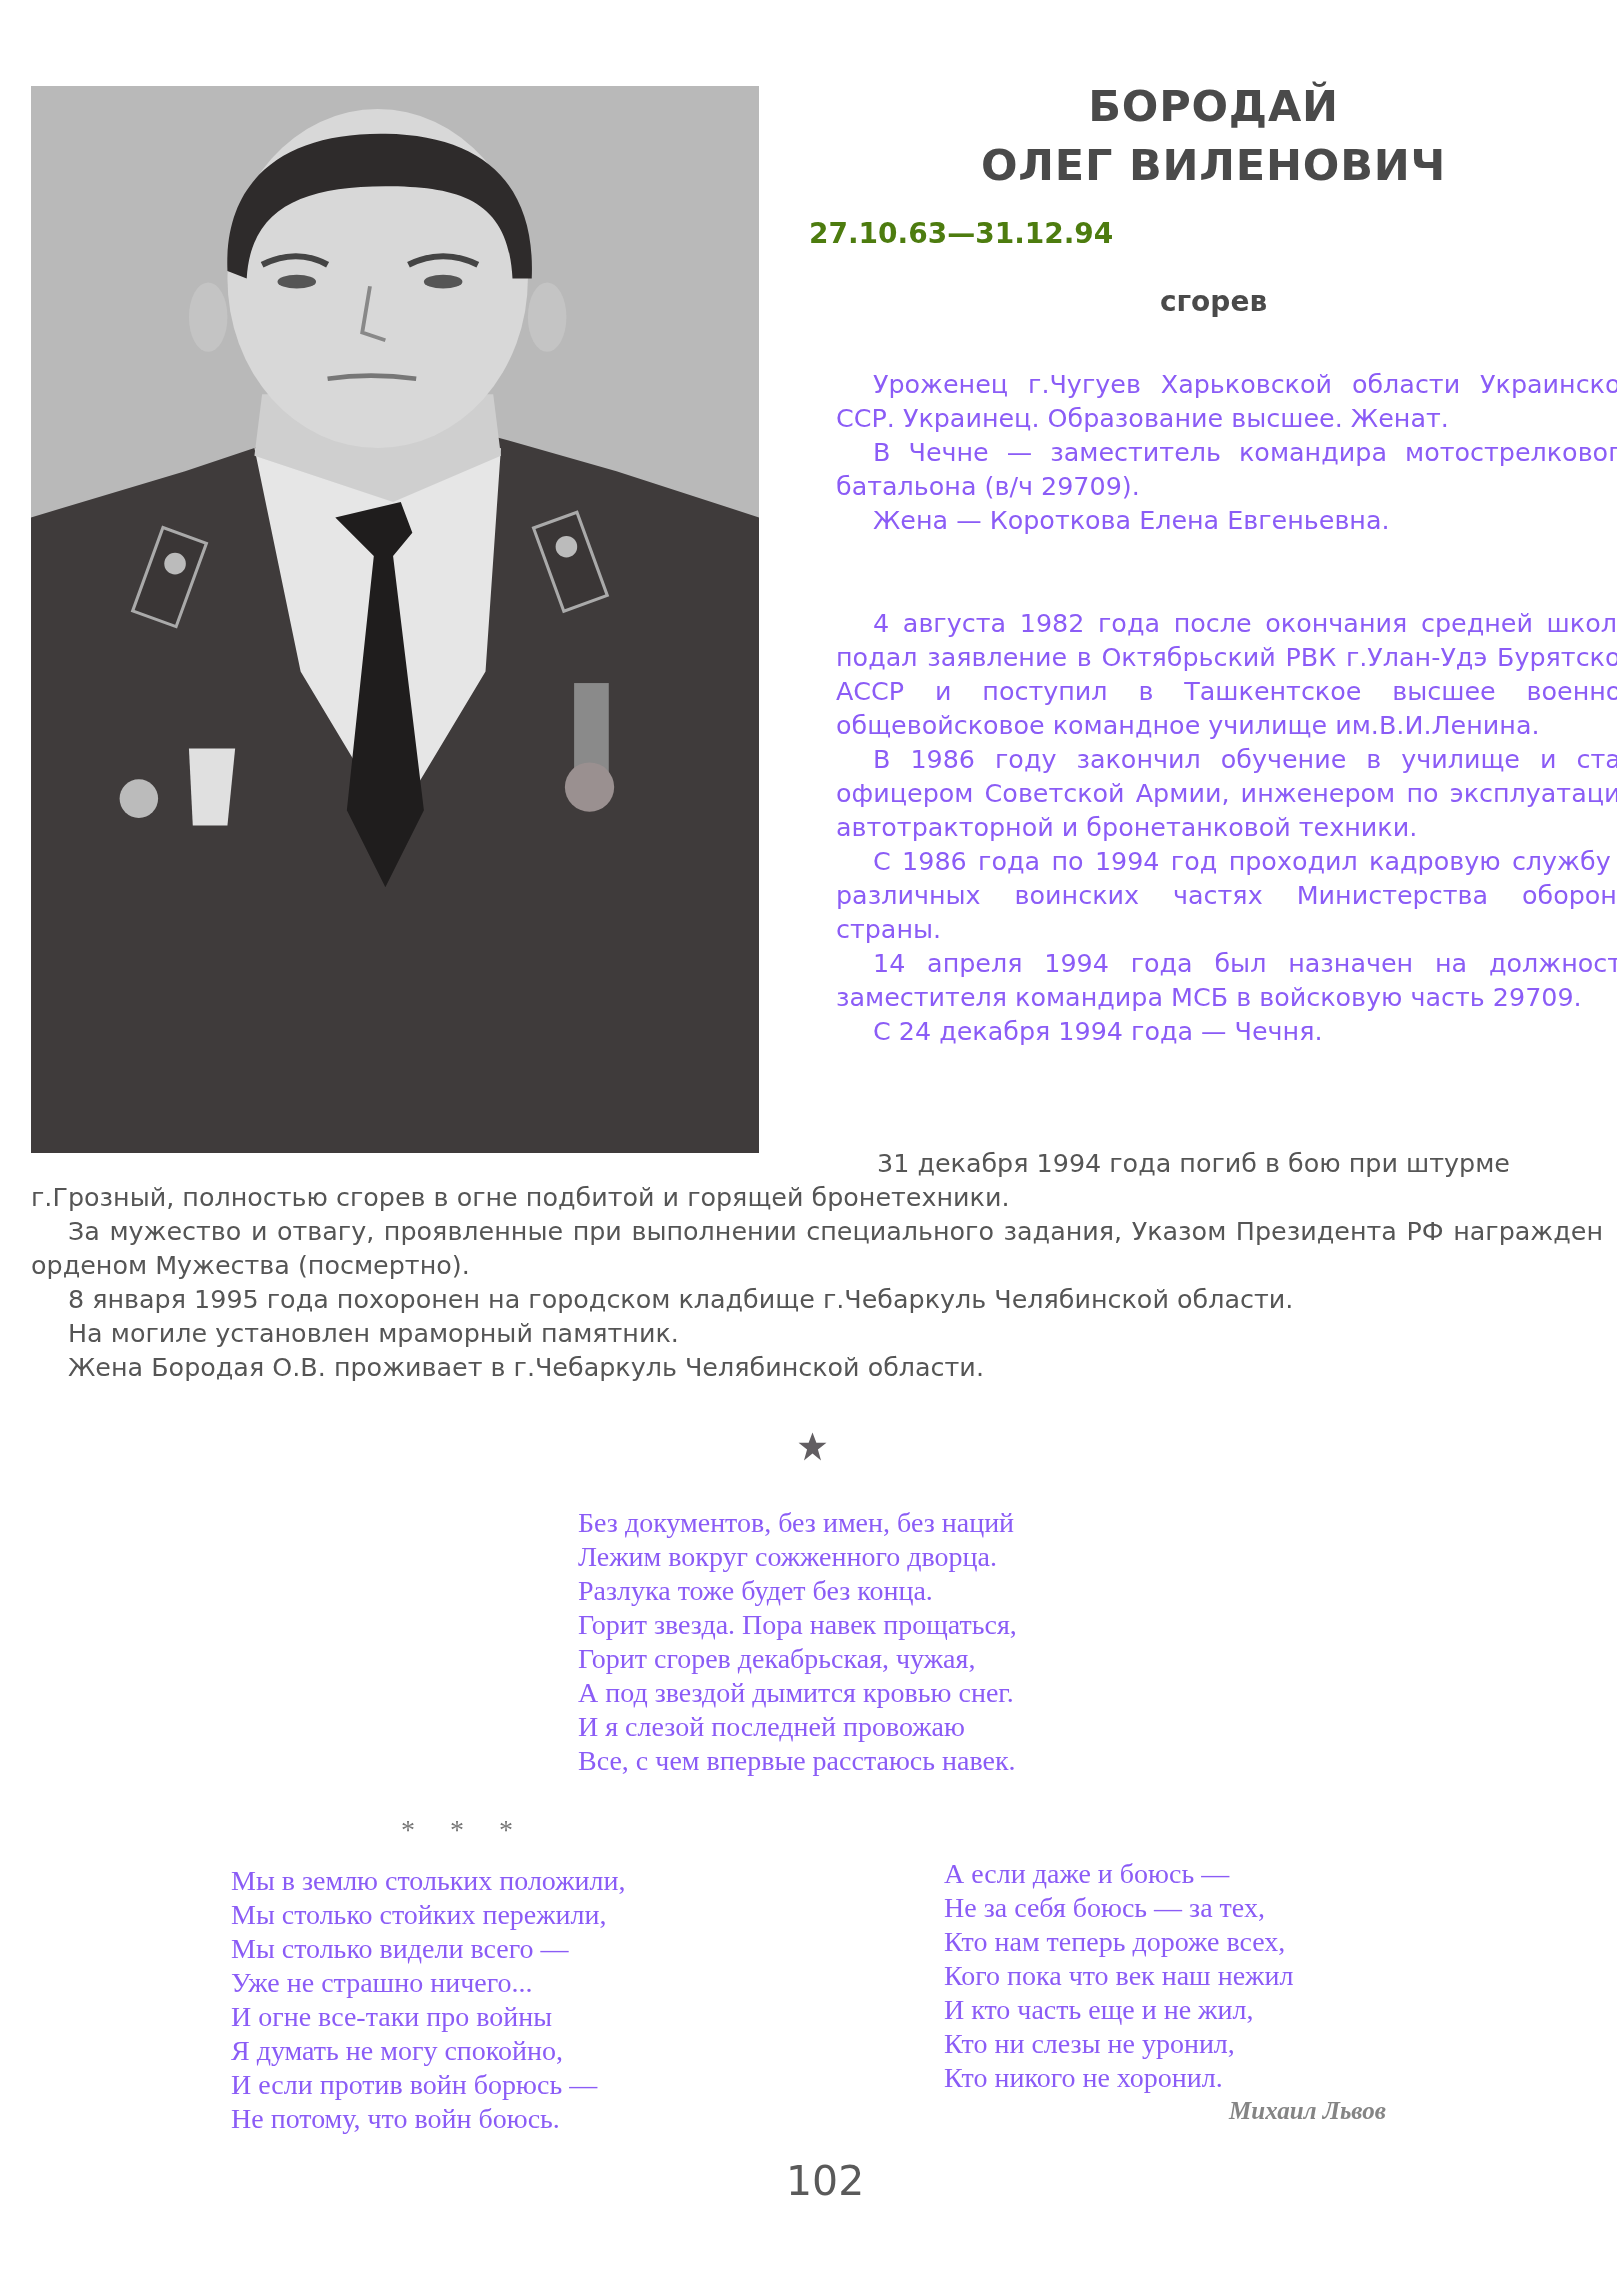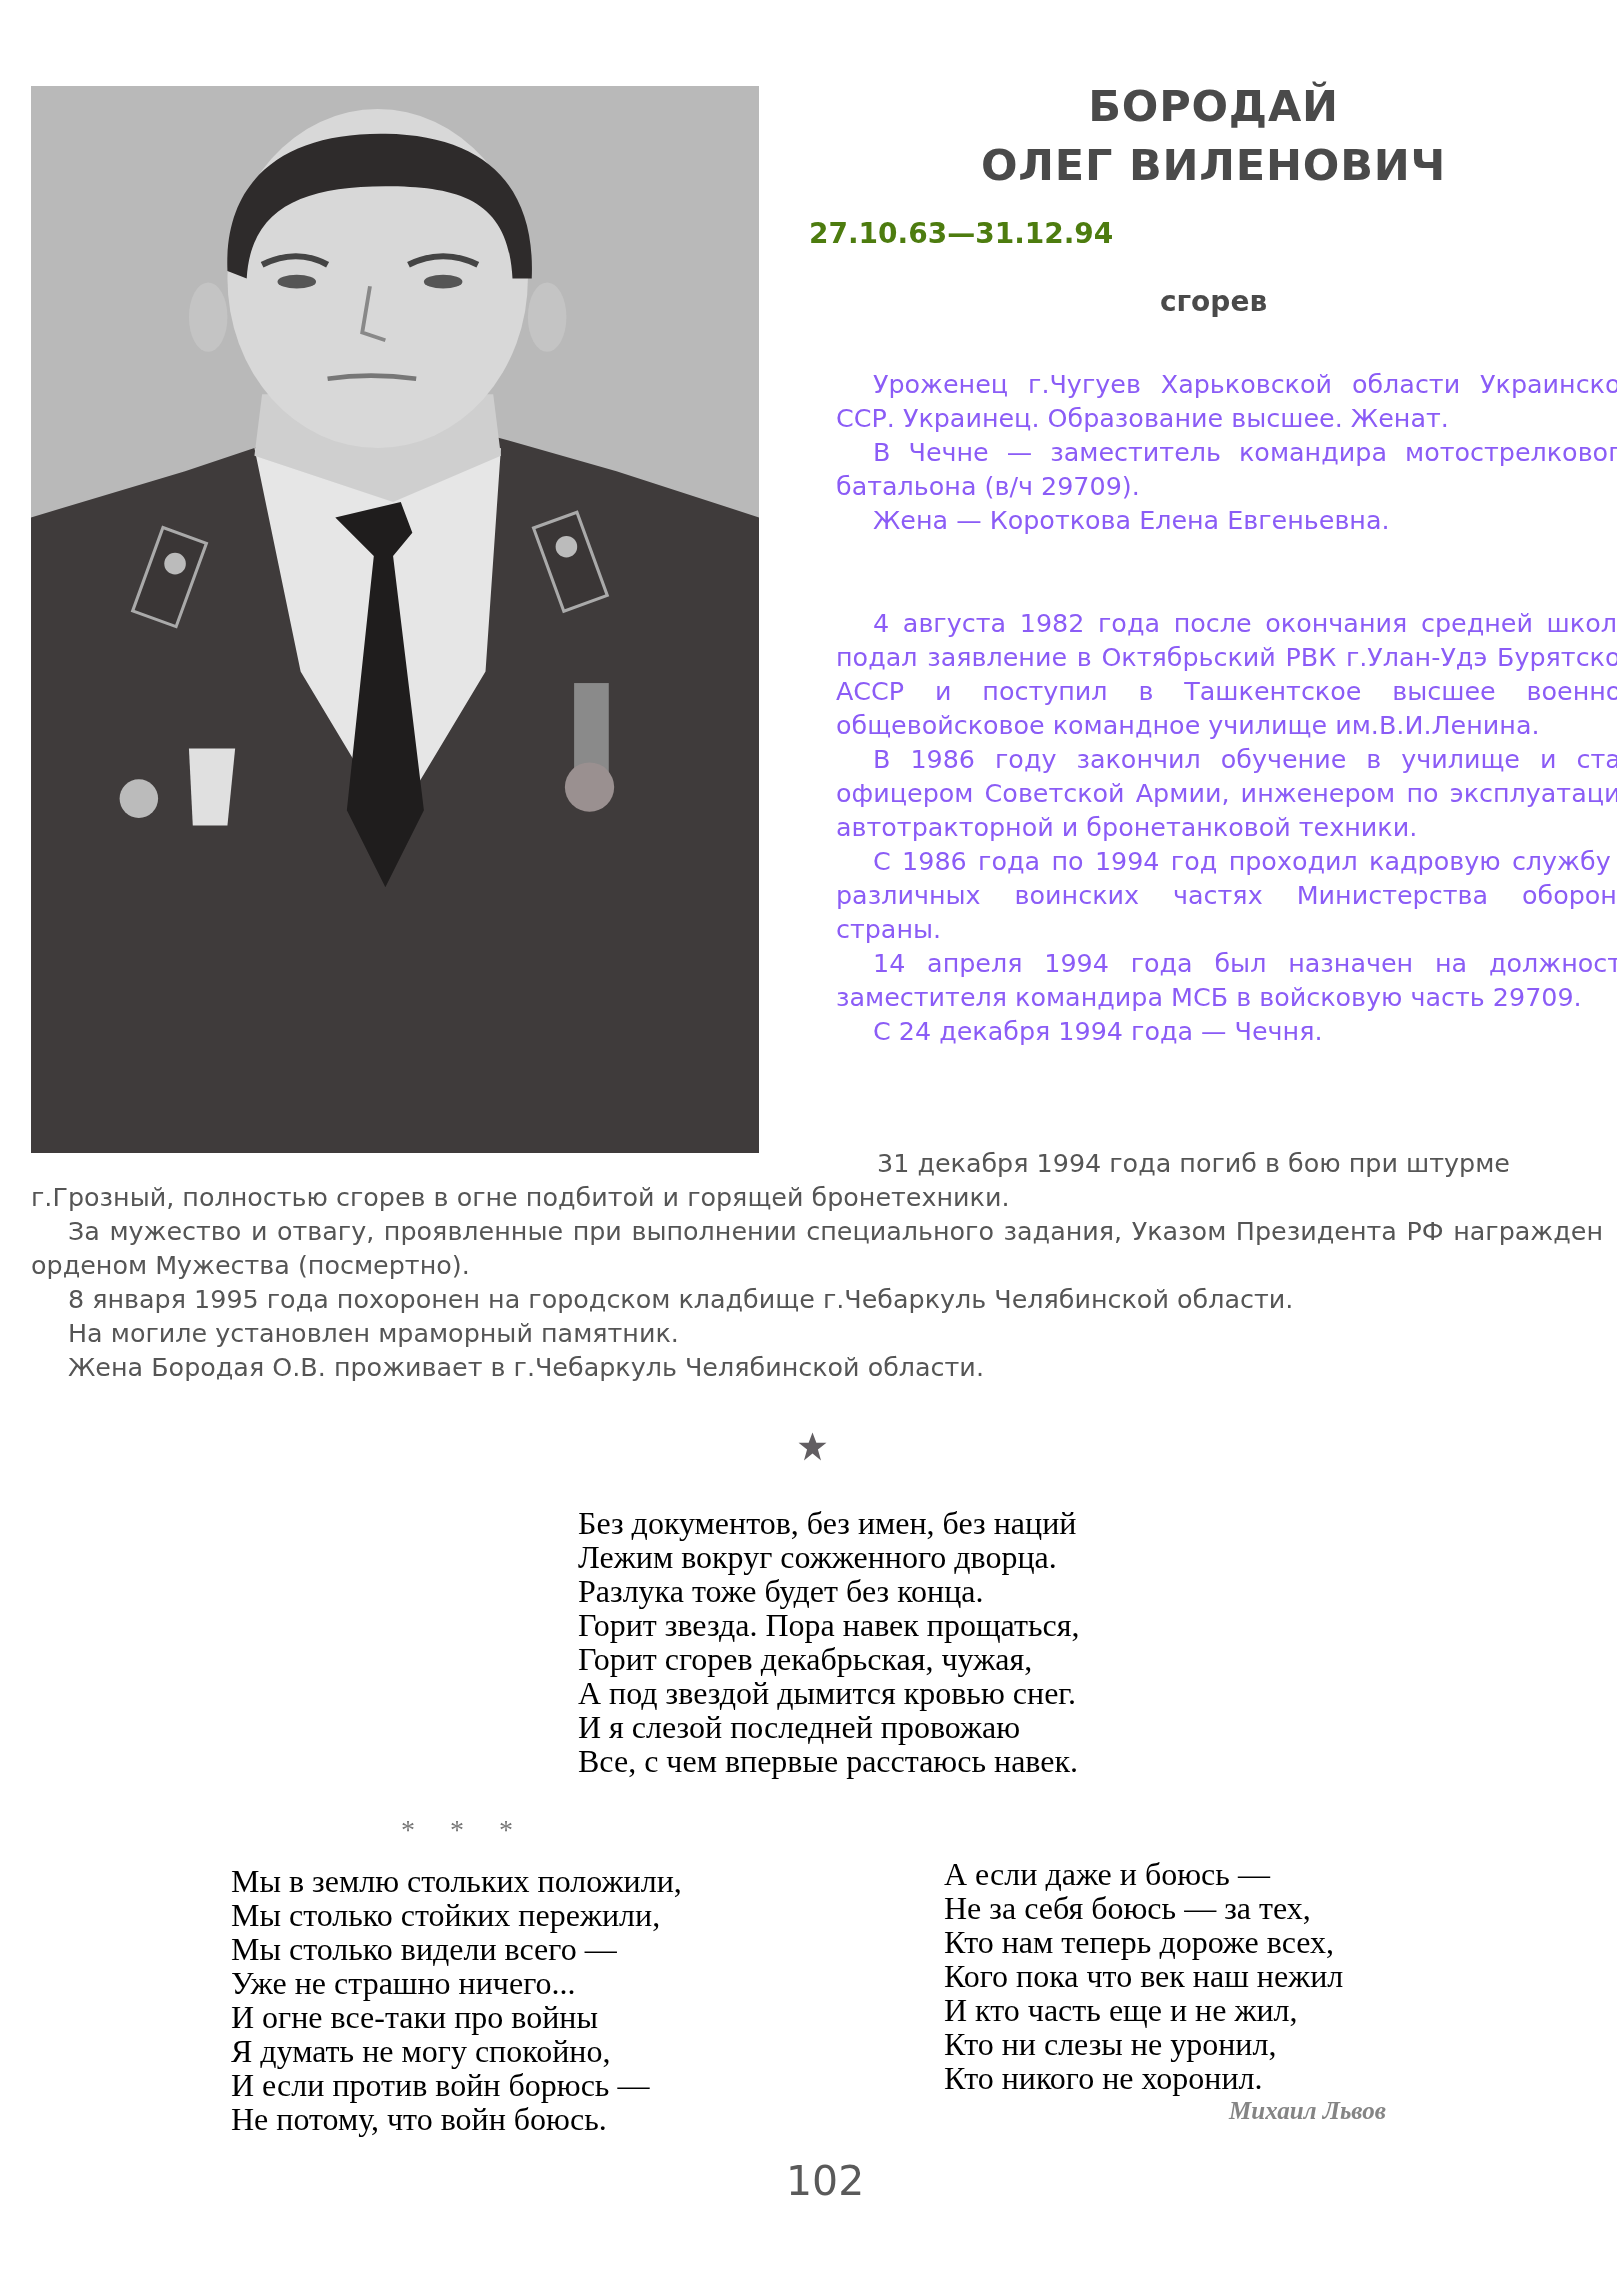--- a/index.html
+++ b/index.html
@@ -27,21 +27,21 @@
   .bio p { margin: 0; text-indent: 37px; }
   .bio1 { top: 367px; }
   .bio2 { top: 606px; }
   .full {
     position: absolute; left: 31px; width: 1572px; top: 1146px; font-size: 25.4px; line-height: 34px; color: #555; text-align: justify;
   }
   .full p { margin: 0; text-indent: 37px; }
   .full p.first { text-indent: 0; padding-left: 809px; text-indent: 37px; text-align: justify; }
   .full p.cont { text-indent: 0; }
   .star { position: absolute; left: 797px; top: 1431px; width: 31px; height: 31px; }
-  .poem { position: absolute; font-size: 32px; line-height: 34px; color: #000000; white-space: nowrap; }
+  .poem { position: absolute; font-size: 28px; line-height: 34px; color: #8b5cf6; white-space: nowrap; }
   .poem1 { left: 578px; top: 1506px; }
   .asterisks { position: absolute; left: 401px; top: 1814px; font-size: 28px; color: #777; letter-spacing: 14px; }
   .poem2 { left: 231px; top: 1864px; }
   .poem3 { left: 944px; top: 1857px; }
   .author { position: absolute; left: 1229px; top: 2097px; font-size: 25px; font-style: italic; font-weight: bold; color: #858585; }
   .pagenum { position: absolute; left: 786px; top: 2157px; width: 77px; text-align: center; font-size: 41px; color: #5a5a5a; font-family: "DejaVu Sans", sans-serif; }
 </style>
 </head>
 <body>
 

